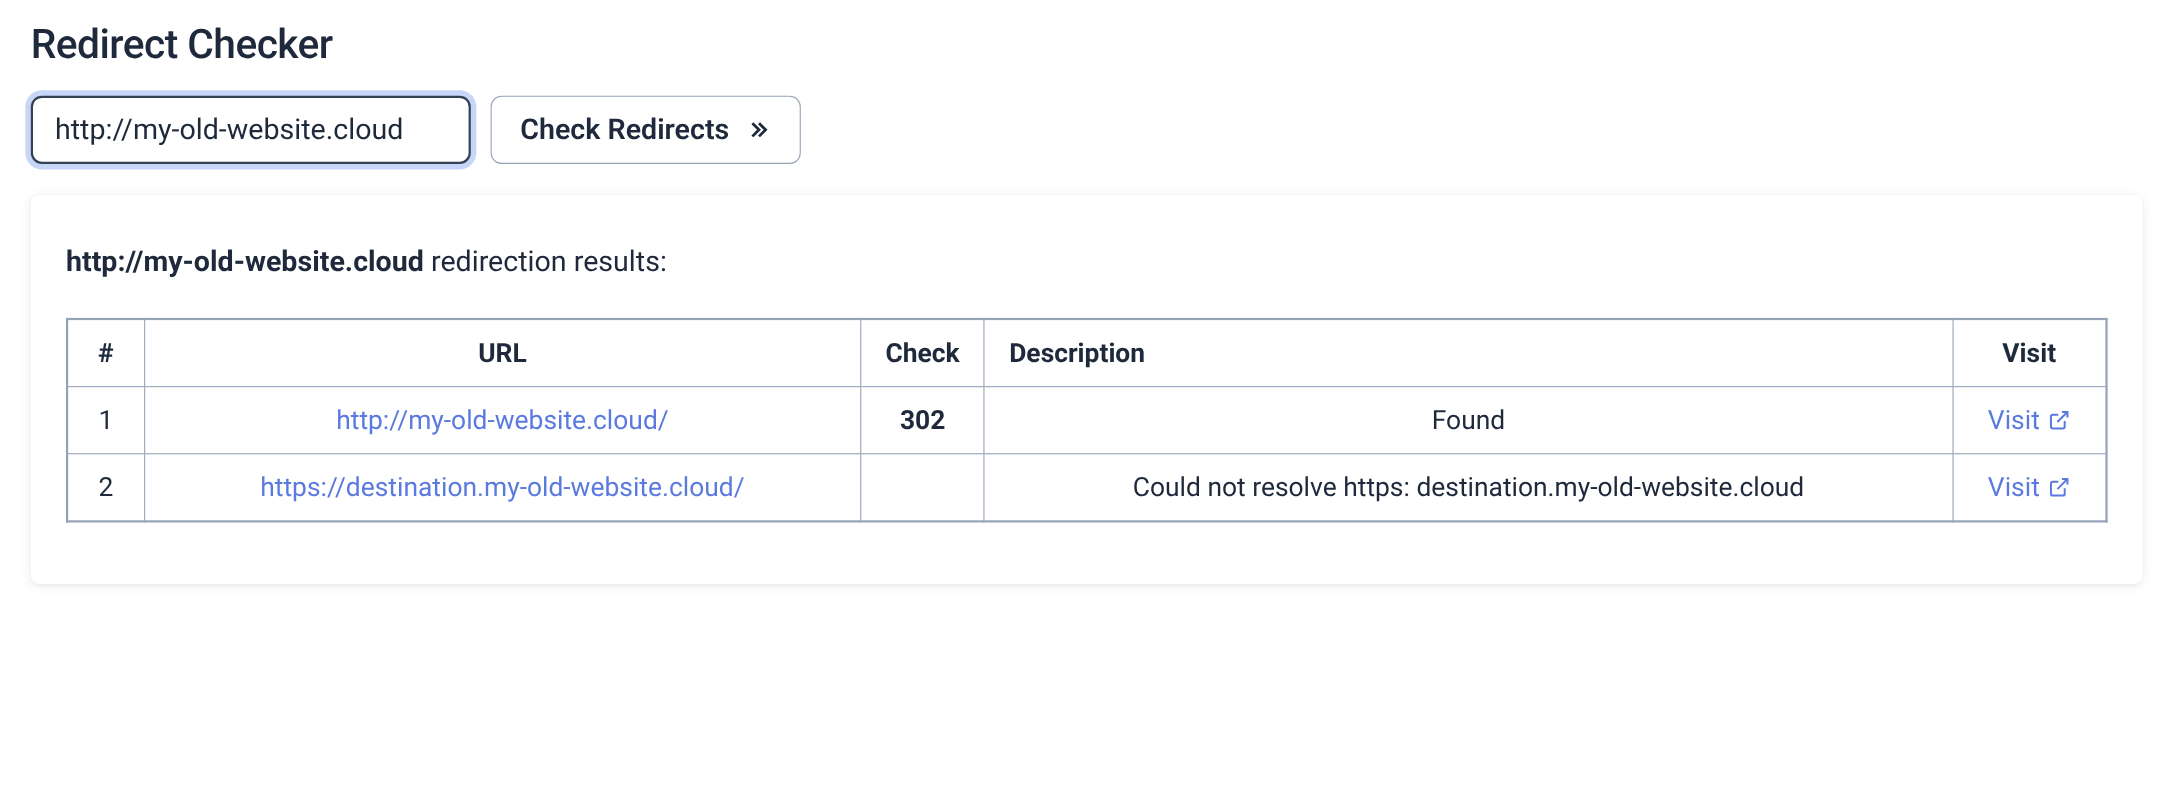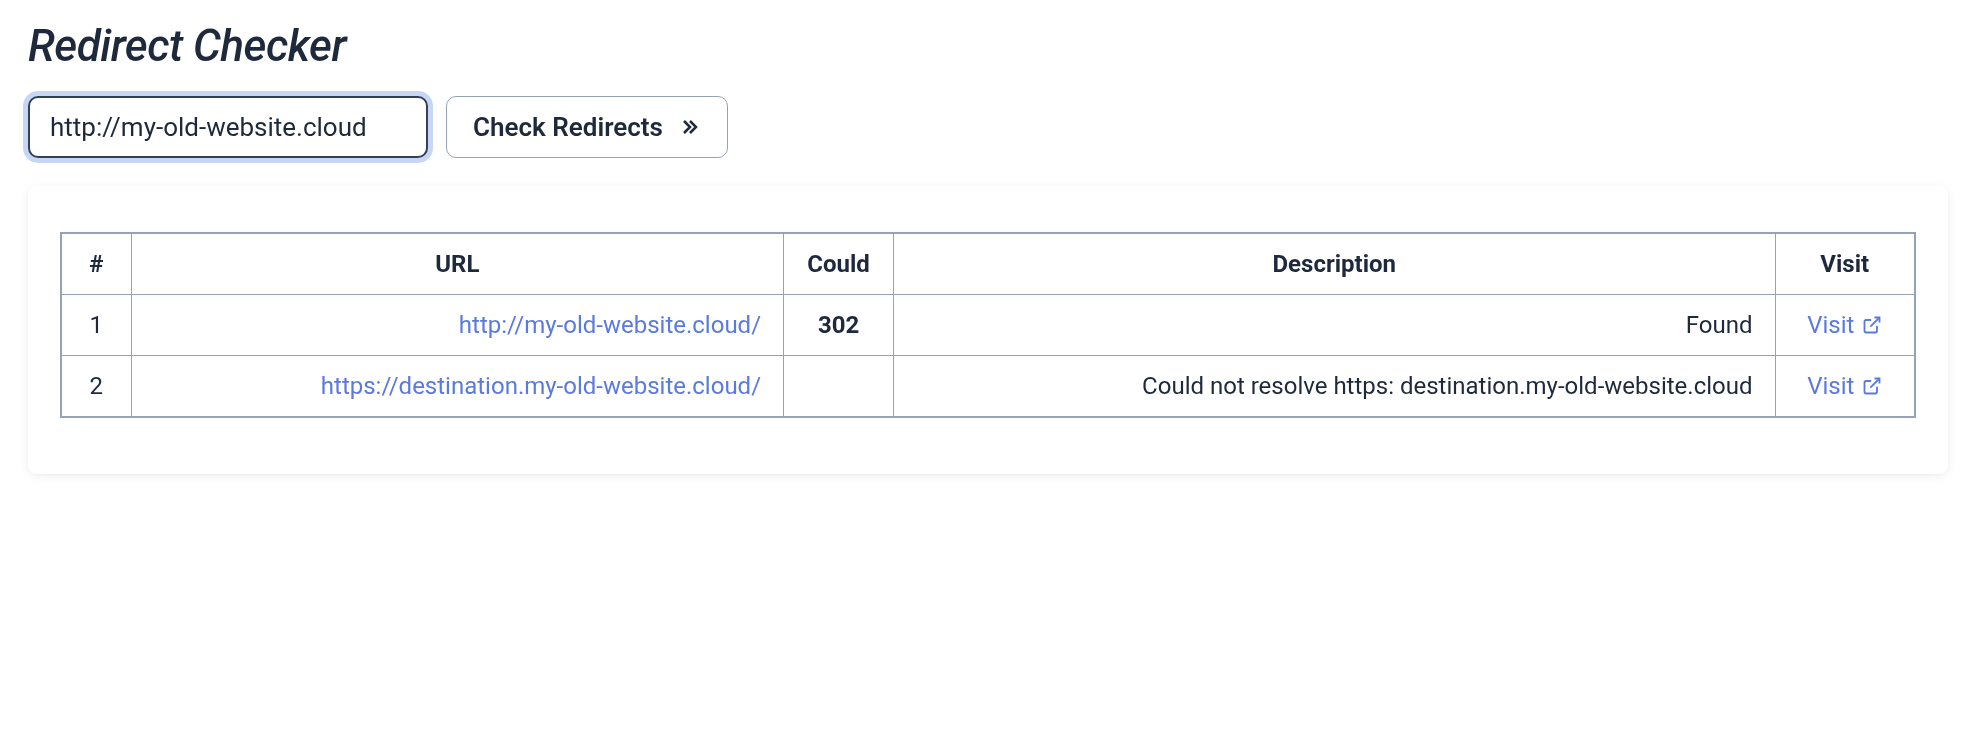--- a/index.html
+++ b/index.html
@@ -7,26 +7,25 @@
       margin: 0;
       padding: 0;
     }
     body {
       font-family: -apple-system, BlinkMacSystemFont, "Segoe UI", Roboto, Helvetica, Arial, sans-serif;
       background: #ffffff;
       color: #1e293b;
       padding: 20px 28px;
     }
     .page-title {
-      font-size: 44px;
+      font-size: 37px;
       font-weight: 500;
       color: #1e293b;
       margin-bottom: 24px;
       letter-spacing: -0.5px;
-      font-style: italic;
     }
     .controls {
       display: flex;
       gap: 18px;
       margin-bottom: 28px;
     }
     .url-input {
       width: 400px;
       height: 62px;
       padding: 0 20px;
@@ -78,30 +77,30 @@
     table.results-table {
       width: 100%;
       border-collapse: collapse;
       border: 2px solid #94a3b8;
     }
     table.results-table th,
     table.results-table td {
       border: 1px solid #94a3b8;
       padding: 16px 22px;
       font-size: 24px;
-      text-align: right;
+      text-align: center;
       vertical-align: middle;
     }
     table.results-table th {
       font-weight: 700;
       color: #1e293b;
       text-align: center;
     }
     table.results-table th.col-desc {
-      text-align: center;
+      text-align: left;
     }
     table.results-table td.col-index {
       text-align: center;
       width: 70px;
     }
     table.results-table td.col-code {
       text-align: center;
       width: 110px;
       font-weight: bold;
     }
@@ -148,27 +147,30 @@
   <button class="check-button">
     <span>Check Redirects</span>
     <svg viewBox="0 0 24 24">
       <polyline points="7 6 13 12 7 18"></polyline>
       <polyline points="13 6 19 12 13 18"></polyline>
     </svg>
   </button>
 </div>
 
 <div class="results-card">
+  <div class="results-heading">
+    <span class="url-bold">http://my-old-website.cloud</span><span> redirection results:</span>
+  </div>
 
   <table class="results-table">
     <thead>
       <tr>
         <th class="col-index">#</th>
         <th>URL</th>
-        <th class="col-code">Could</th>
+        <th class="col-code">Check</th>
         <th class="col-desc">Description</th>
         <th class="col-visit">Visit</th>
       </tr>
     </thead>
     <tbody>
       <tr>
         <td class="col-index">1</td>
         <td>
           <a class="link">http://my-old-website.cloud/</a>
         </td>

